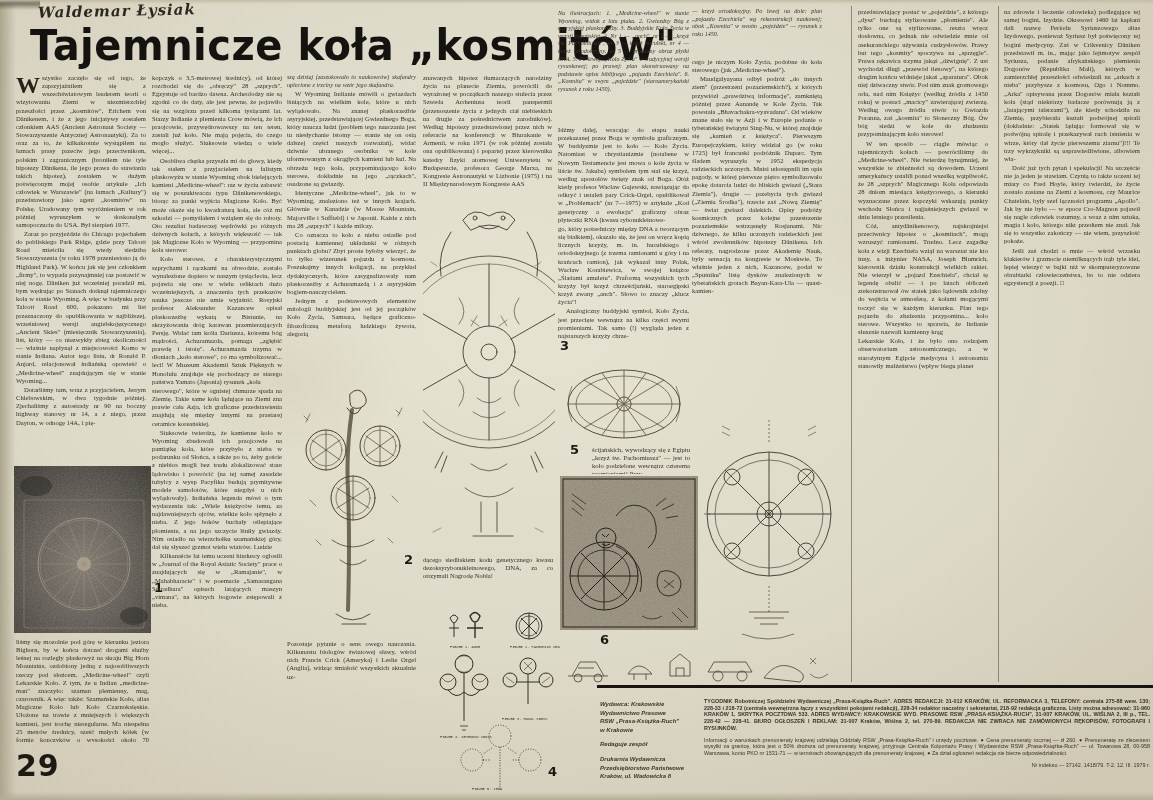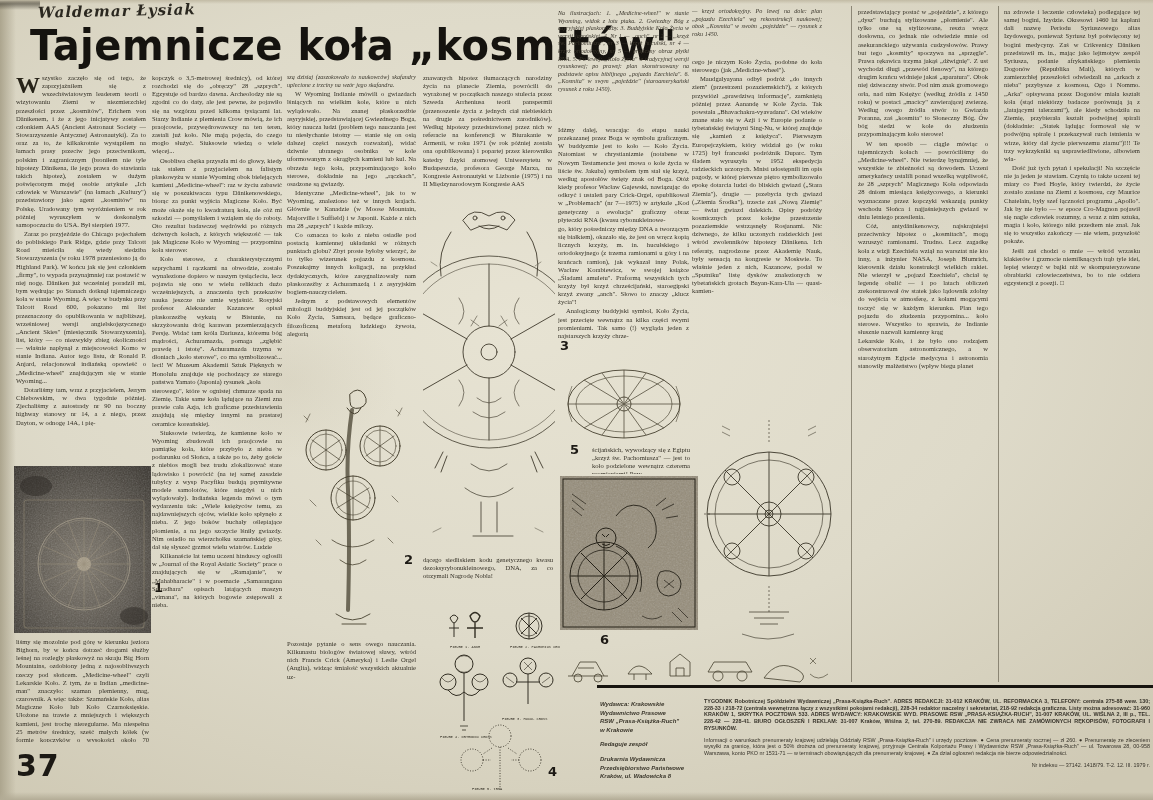--- a/index.html
+++ b/index.html
@@ -126,21 +126,21 @@
       <ellipse cx="22" cy="20" rx="16" ry="10"></ellipse>
         <ellipse cx="120" cy="150" rx="14" ry="9"></ellipse>
     </g>
   </svg>
 </div>
 <div class="abs figlabel" style="left:154px;top:580px;">1</div>
 
 <div class="col" style="left:16px;top:638px;width:133px;height:104px;">
   <p class="ni">liśmy się mozolnie pod górę w kierunku jeziora Bighorn, by w końcu dotrzeć drogami służby leśnej na rozległy płaskowyż na skraju Big Horn Mountains, ozdobiony jedną z najosobliwszych rzeczy pod słońcem. „Medicine-wheel" czyli Lekarskie Koło. Z tym, że u Indian „medicine-man" znaczyło: szaman plemienny, mag, czarownik. A więc także: Szamańskie Koło, alias Magiczne Koło lub Koło Czarnoksięskie. Ułożone na trawie z mniejszych i większych kamieni, jest trochę nieregularne. Ma niespełna 25 metrów średnicy, sześć małych kółek (w formie kopczyków o wysokości około 70 centymetrów) przy zewnętrznej stronie obwodu, a w centrum „piastę" (większy okrąg i</p>
 </div>
-<div class="abs pagenum" style="left:16px;top:748px;">37</div>
+<div class="abs pagenum" style="left:16px;top:748px;">29</div>
 
 <div class="col" style="left:152px;top:74px;width:130px;height:714px;">
   <p class="ni">kopczyk o 3,5-metrowej średnicy), od której rozchodzi się do „obręczy" 28 „szprych". Egzystuje od bardzo dawna. Archeolodzy nie są zgodni co do daty, ale jest pewne, że pojawiło się na wzgórzu przed kilkoma tysiącami lat. Starzy Indianie z plemienia Crow mówią, że ich praojcowie, przywędrowawszy na ten teren, zastali już koło. Nie mają pojęcia, do czego mogło służyć. Siuksowie wiedzą o wiele więcej...</p>
   <p>Osobliwa chętka przyszła mi do głowy, kiedy tak stałem z przyjacielem na falistym płaskowyżu w stanie Wyoming obok bielejących kamieni „Medicine-wheel": raz w życiu zabawić się w poszukiwacza typu Dänikenowskiego, biorąc za punkt wyjścia Magiczne Koło. Być może okaże się to kwadraturą koła, ale cóż mi szkodzi — pomyślałem i wziąłem się do roboty. Oto rezultat badawczej wędrówki po różnych dziwnych kołach, z których większość — tak jak Magiczne Koło w Wyoming — przypomina koła sterowe:</p>
   <p>Koło sterowe, z charakterystycznymi szprychami i rączkami na obwodzie, zostało wynalezione dopiero w naszym tysiącleciu, lecz pojawia się ono w wielu reliktach dużo wcześniejszych, a znaczenia tych przekazów nauka jeszcze nie umie wyjaśnić. Rosyjski profesor Aleksander Kazancew opisał płaskorzeźbę wykutą w Bistunie, na skrzyżowaniu dróg karawan przemierzających Persję. Widać tam króla Dariusza, któremu bóg mądrości, Achuramazda, pomaga „zgłębić prawdę i istotę". Achuramazda trzyma w dłoniach „koło sterowe", co ma symbolizować... leci! W Muzeum Akademii Sztuk Pięknych w Honolulu znajduje się pochodzący ze starego państwa Yamato (Japonia) rysunek „koła</p>
   <p class="ni">sterowego", które w ognistej chmurze spada na Ziemię. Takie same koła lądujące na Ziemi zna prawie cała Azja, ich graficzne przedstawienia znajdują się między innymi na prastarej ceramice koreańskiej.</p>
   <p>Siuksowie twierdzą, że kamienne koło w Wyoming zbudowali ich praojcowie na pamiątkę koła, które przybyło z nieba w podarunku od Słońca, a także po to, żeby goście z niebios mogli bez trudu zlokalizować stare lądowisko i powrócić (na tej samej zasadzie tubylcy z wysp Pacyfiku budują prymitywne modele samolotów, które niegdyś u nich wylądowały). Indiańska legenda mówi o tym wydarzeniu tak: „Wiele księżyców temu, za najdawniejszych ojców, wielkie koło spłynęło z nieba. Z jego boków buchały oślepiające płomienie, a na jego szczycie lśniły gwiazdy. Nim osiadło na wierzchołku szamańskiej góry, dał się słyszeć grzmot wielu wiatrów. Ludzie</p>
   <p>Kilkanaście lat temu uczeni hinduscy ogłosili w „Journal of the Royal Asiatic Society" prace o znajdujących się w „Ramajanie", w „Mahabharacie" i w poemacie „Samarangana Sutradhara" opisach latających maszyn „vimana", na których bogowie zstępowali z nieba.</p>
 </div>
 

